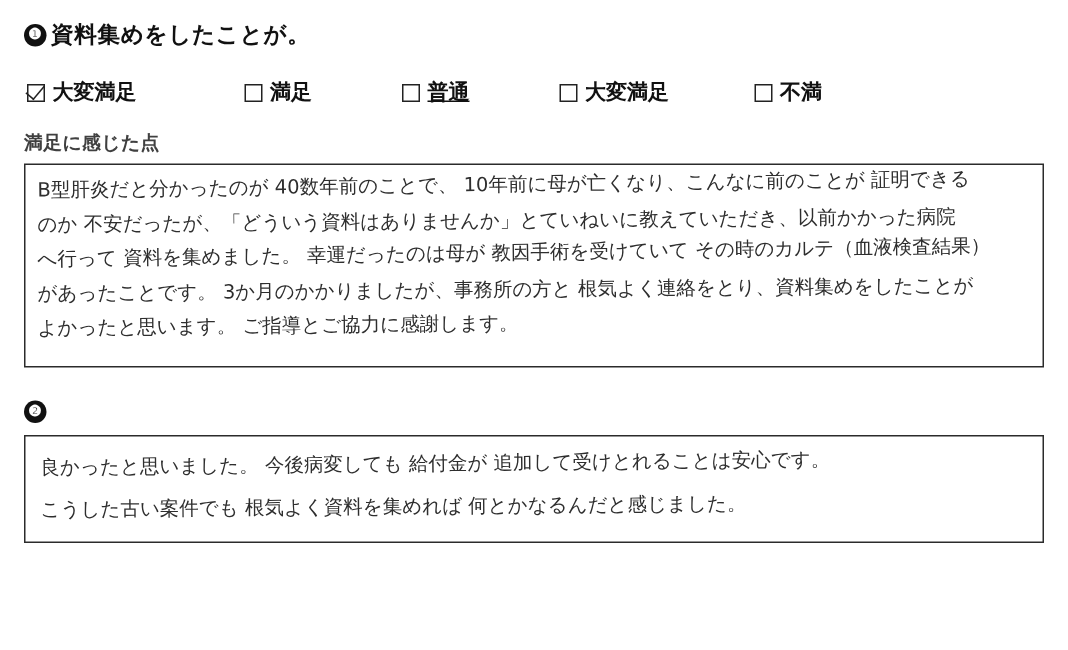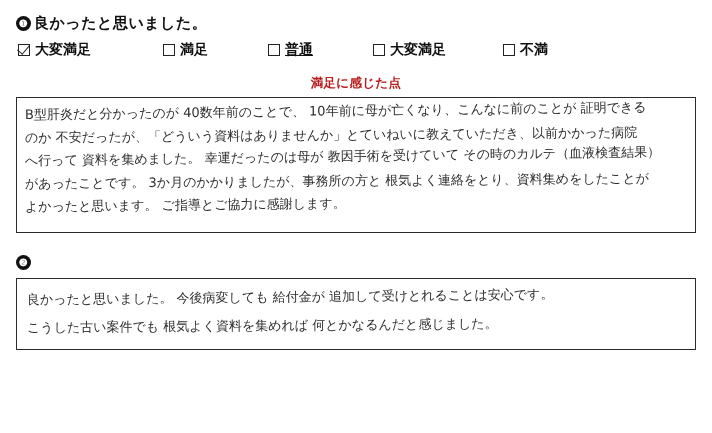--- a/index.html
+++ b/index.html
@@ -44,21 +44,21 @@
     text-align: center;
     margin-right: 3px;
     font-weight: bold;
     flex: none;
   }
 
   
   .choices {
     display: flex;
     align-items: center;
-    margin-top: 8px;
+    margin-top: 20px;
     padding-left: 2px;
   }
   .choice {
     display: flex;
     align-items: center;
     font-size: 14px;
     font-weight: bold;
     color: #111;
   }
   .choice + .choice { margin-left: 0; }
@@ -82,23 +82,22 @@
     border-right: 1.6px solid #222;
     border-bottom: 1.6px solid #222;
     transform: rotate(40deg);
   }
 
   
   .sub-label {
     margin-top: 16px;
     font-size: 12.5px;
     font-weight: bold;
-    color: #b91c1c;
+    color: #404040;
     letter-spacing: 0.3px;
-    text-align: center;
   }
 
   
   .answer-box {
     margin-top: 5px;
     border: 1.2px solid #2b2b2b;
     box-sizing: border-box;
     position: relative;
     background: #fff;
     overflow: hidden;
@@ -133,21 +132,21 @@
 
   .spacer-bottom { height: 60px; }
 </style>
 </head>
 <body>
 
 <div class="page">
 
   <div class="question">
     <span class="q-num">❶</span>
-    <span>良かったと思いました。</span>
+    <span>資料集めをしたことが。</span>
   </div>
 
   <div class="choices">
     <label class="choice" style="width:145px;">
       <span class="box checked"></span>
       <span>大変満足</span>
     </label>
     <label class="choice" style="width:105px;">
       <span class="box"></span>
       <span>満足</span>

